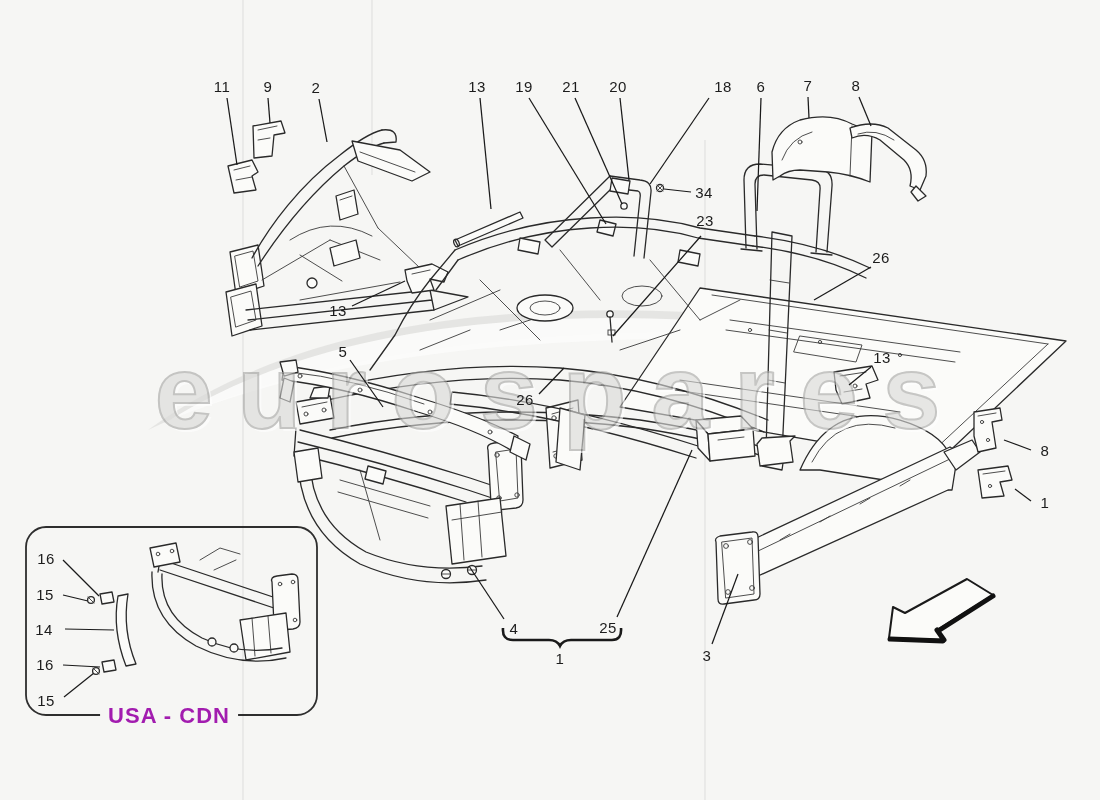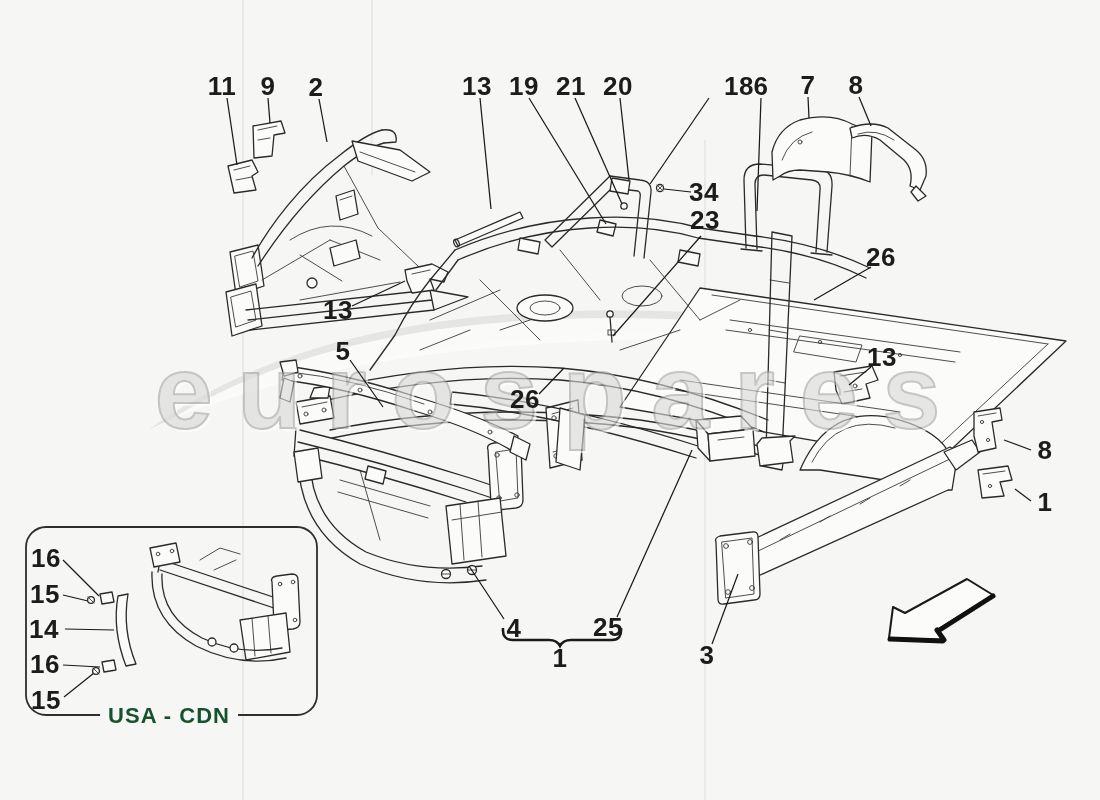--- a/index.html
+++ b/index.html
@@ -6,24 +6,24 @@
   body{width:1100px;height:800px;overflow:hidden;background:#f6f6f4;
        font-family:"Liberation Sans", sans-serif;}
   .stage{position:relative;width:1100px;height:800px;}
   .stage svg{position:absolute;left:0;top:0;}
   .ln{stroke:#2a2a2a;fill:none;stroke-width:1.3;stroke-linecap:round;stroke-linejoin:round;}
   .lnf{stroke:#2a2a2a;fill:#fbfbf9;stroke-width:1.3;stroke-linejoin:round;}
   .thin{stroke:#3a3a3a;fill:none;stroke-width:0.9;stroke-linecap:round;}
   .leader{stroke:#1a1a1a;fill:none;stroke-width:1.25;}
   .fold{stroke:#e2e2e0;stroke-width:1.2;}
   .callout{position:absolute;transform:translate(-50%,-50%);
-           font-size:26px;font-weight:700;color:#1c1c1c;letter-spacing:0.5px;
+           font-size:15px;font-weight:400;color:#1c1c1c;letter-spacing:0.5px;
            white-space:nowrap;}
   .inset-label{position:absolute;transform:translate(-50%,-50%);
-           font-size:22px;font-weight:700;color:#14532d;letter-spacing:1px;
+           font-size:22px;font-weight:700;color:#a21caf;letter-spacing:1px;
            background:#f6f6f4;padding:0 8px;white-space:nowrap;}
   .wm{font-family:"Liberation Sans",sans-serif;font-weight:bold;}
 </style>
 </head>
 <body>
 
 <div class="stage">
 <svg width="1100" height="800" viewBox="0 0 1100 800">
 
   <g>
@@ -298,21 +298,21 @@
   </g>
 </svg>
 
   <div class="callout" style="left:222px;top:86px">11</div>
   <div class="callout" style="left:268px;top:86px">9</div>
   <div class="callout" style="left:316px;top:87px">2</div>
   <div class="callout" style="left:477px;top:86px">13</div>
   <div class="callout" style="left:524px;top:86px">19</div>
   <div class="callout" style="left:571px;top:86px">21</div>
   <div class="callout" style="left:618px;top:86px">20</div>
-  <div class="callout" style="left:739px;top:86px">18</div>
+  <div class="callout" style="left:723px;top:86px">18</div>
   <div class="callout" style="left:761px;top:86px">6</div>
   <div class="callout" style="left:808px;top:85px">7</div>
   <div class="callout" style="left:856px;top:85px">8</div>
   <div class="callout" style="left:704px;top:192px">34</div>
   <div class="callout" style="left:705px;top:220px">23</div>
   <div class="callout" style="left:881px;top:257px">26</div>
   <div class="callout" style="left:338px;top:310px">13</div>
   <div class="callout" style="left:343px;top:351px">5</div>
   <div class="callout" style="left:525px;top:399px">26</div>
   <div class="callout" style="left:882px;top:357px">13</div>

